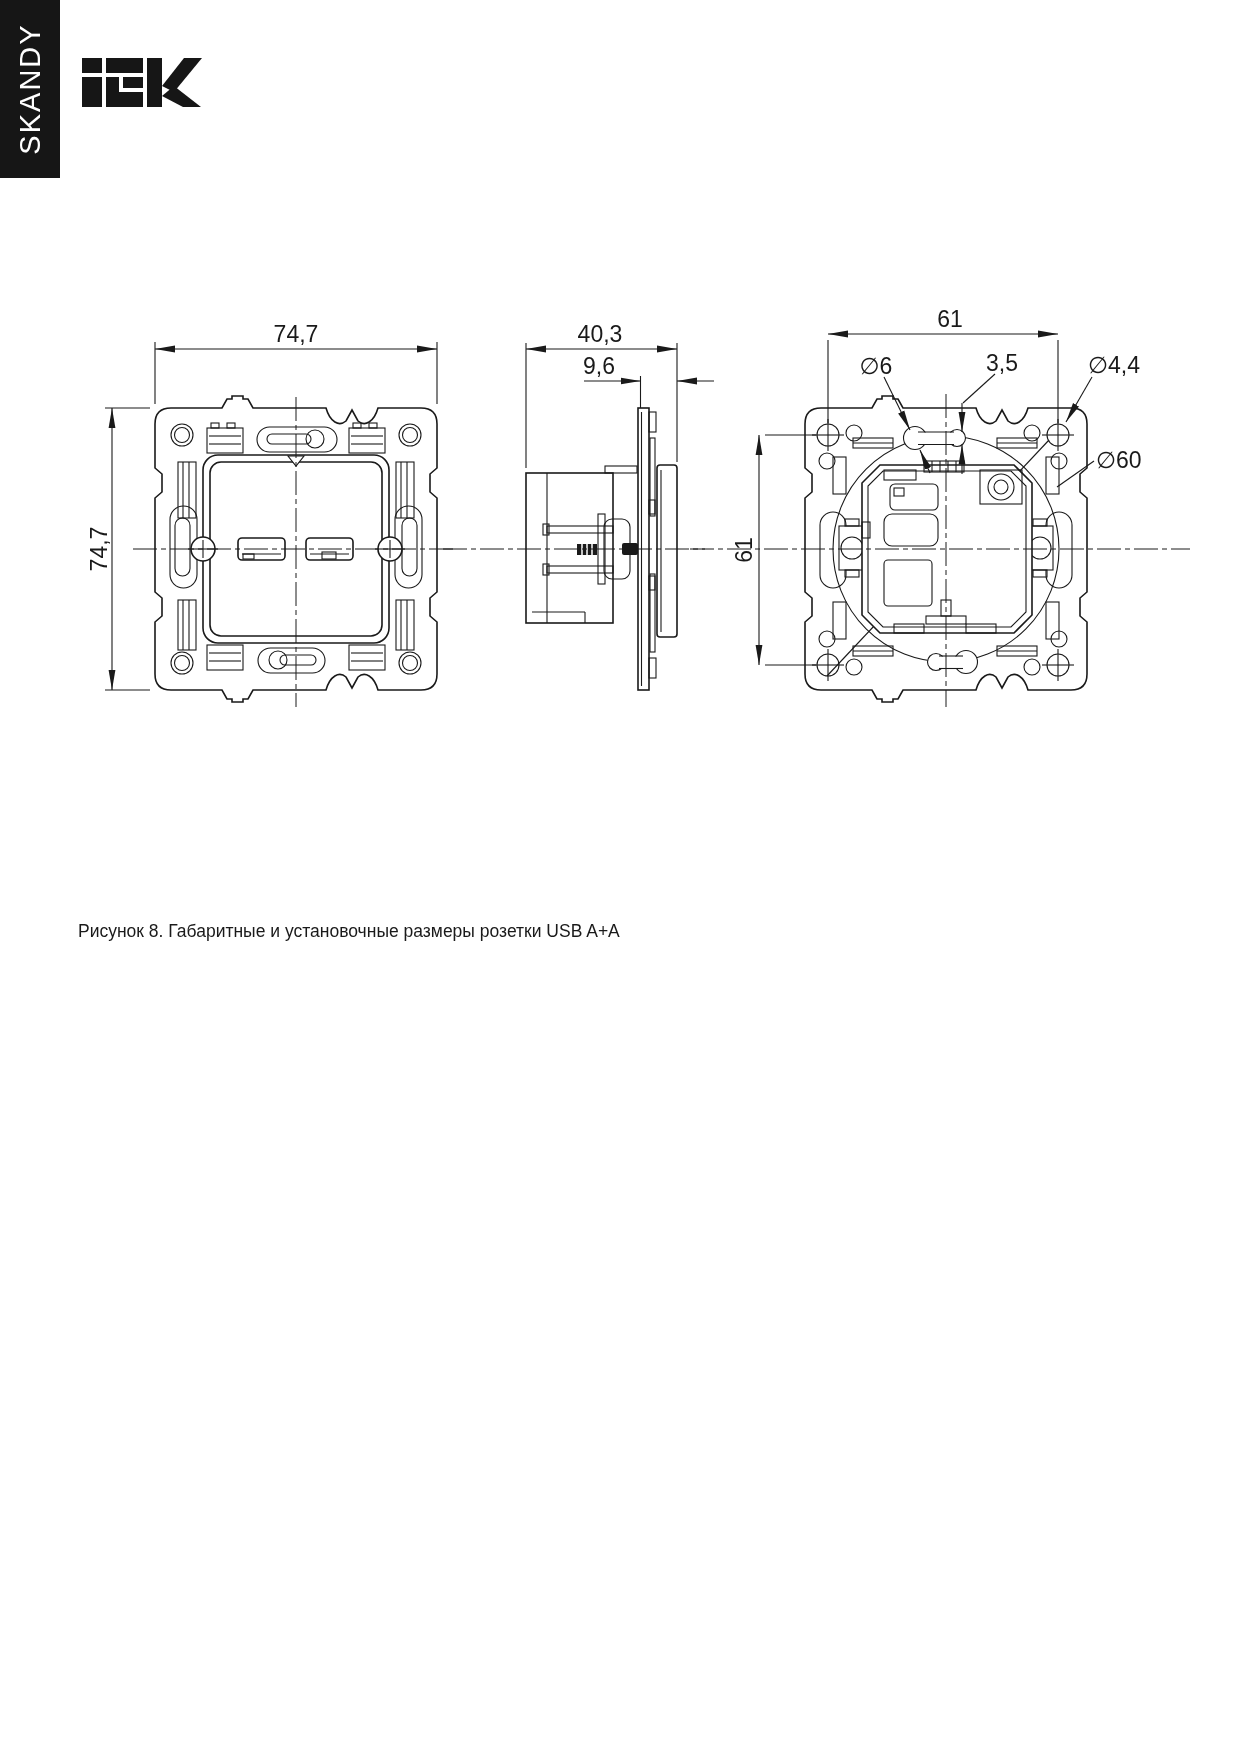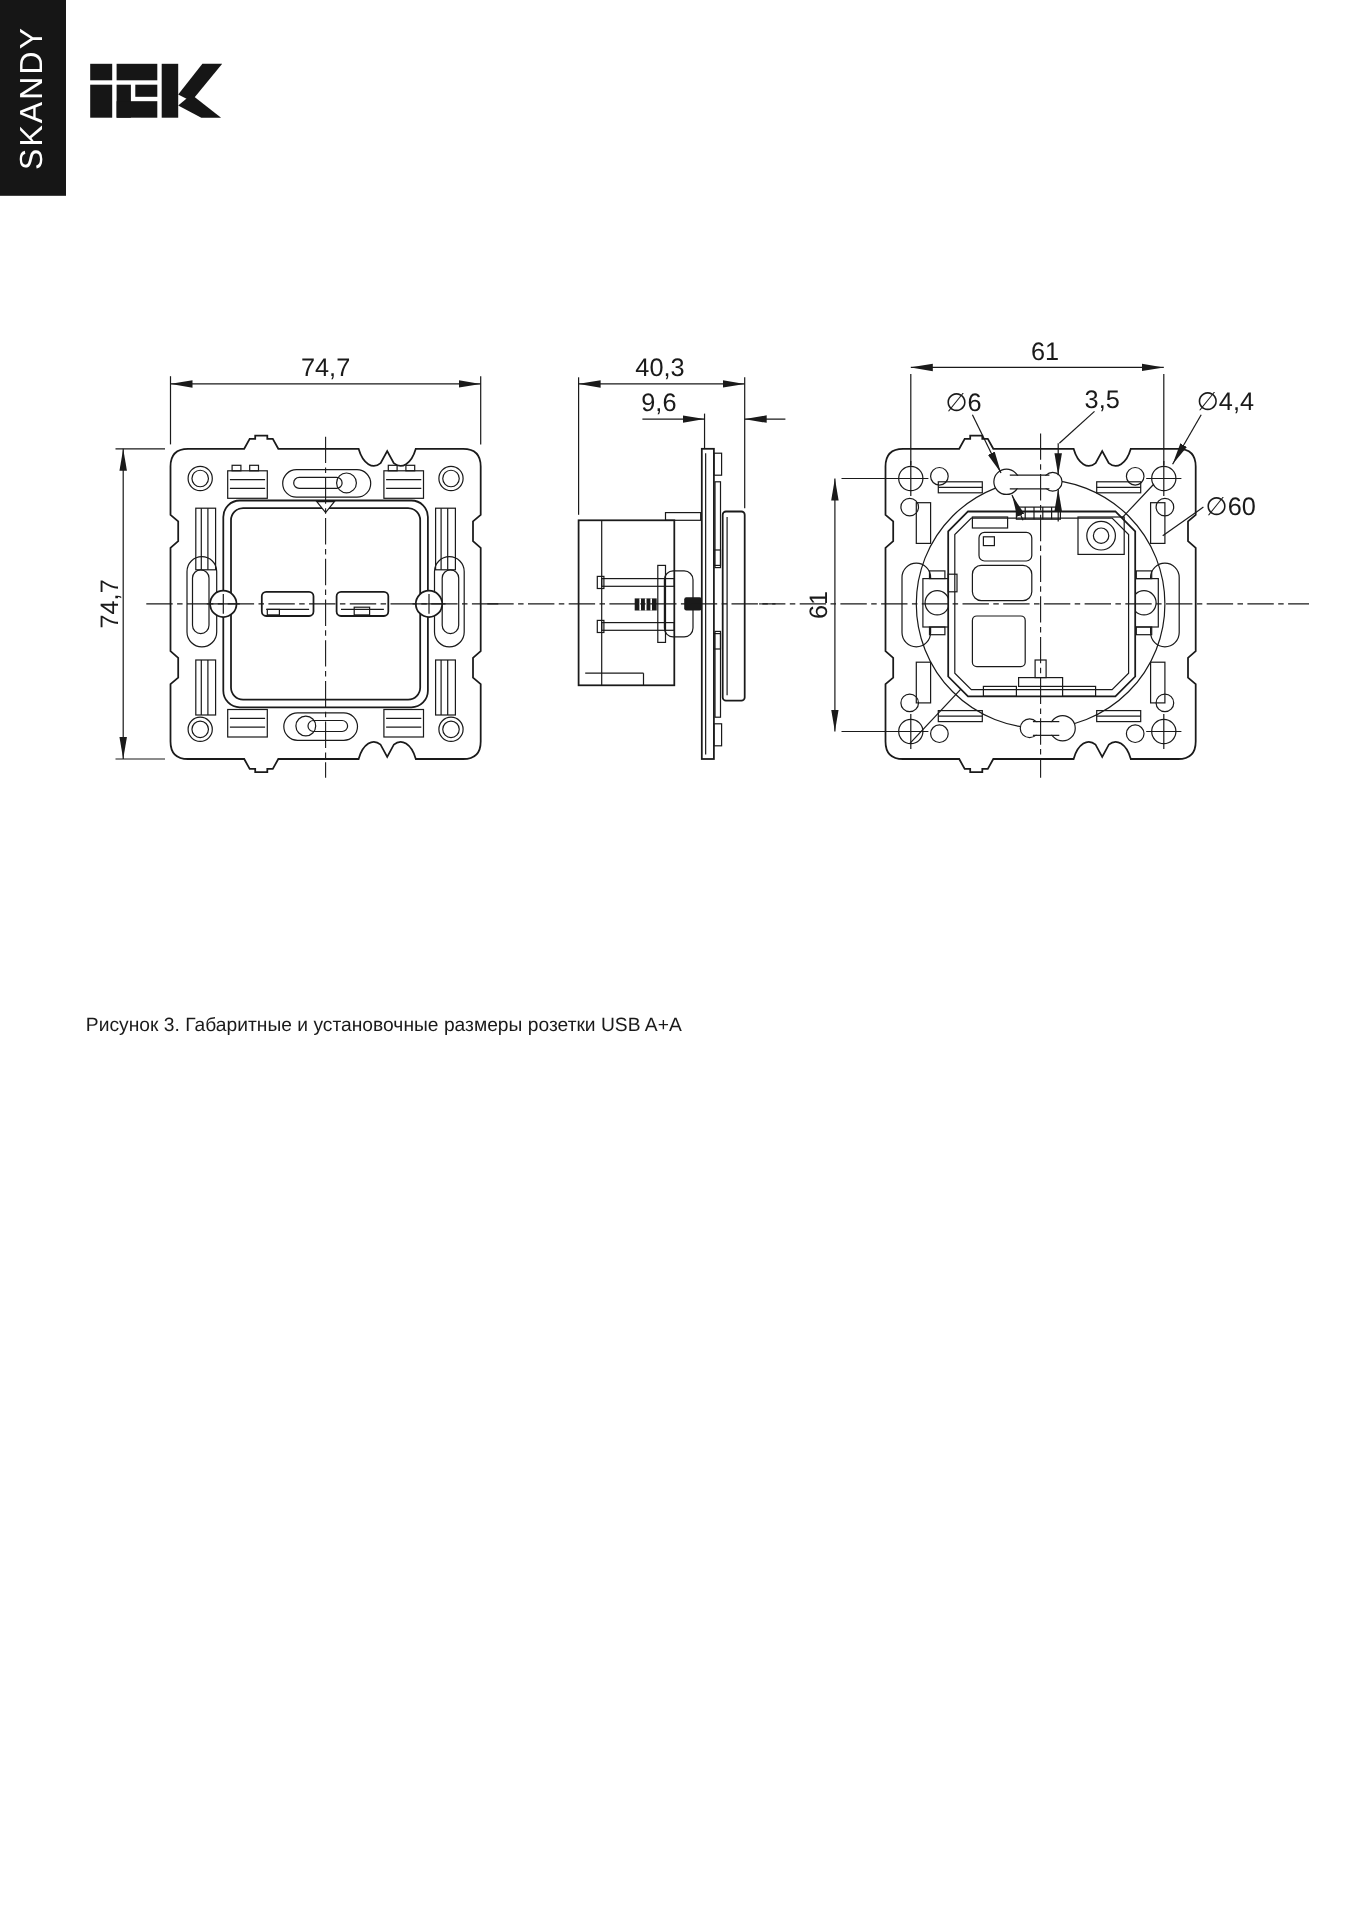--- a/index.html
+++ b/index.html
@@ -361,15 +361,15 @@
         <text class="dimtxt" x="1088" y="373" text-anchor="start">∅4,4</text>
       </g>
 
       <g>
         <line class="d" x1="1057" y1="487" x2="1094" y2="461"></line>
         <text class="dimtxt" x="1096" y="468" text-anchor="start">∅60</text>
       </g>
     </g>
   </svg>
 
-  <div class="caption">Рисунок 3. Габаритные и установочные размеры розетки USB A+A</div>
+  <div class="caption">Рисунок 8. Габаритные и установочные размеры розетки USB A+A</div>
 
 </div>
 
 </body></html>

